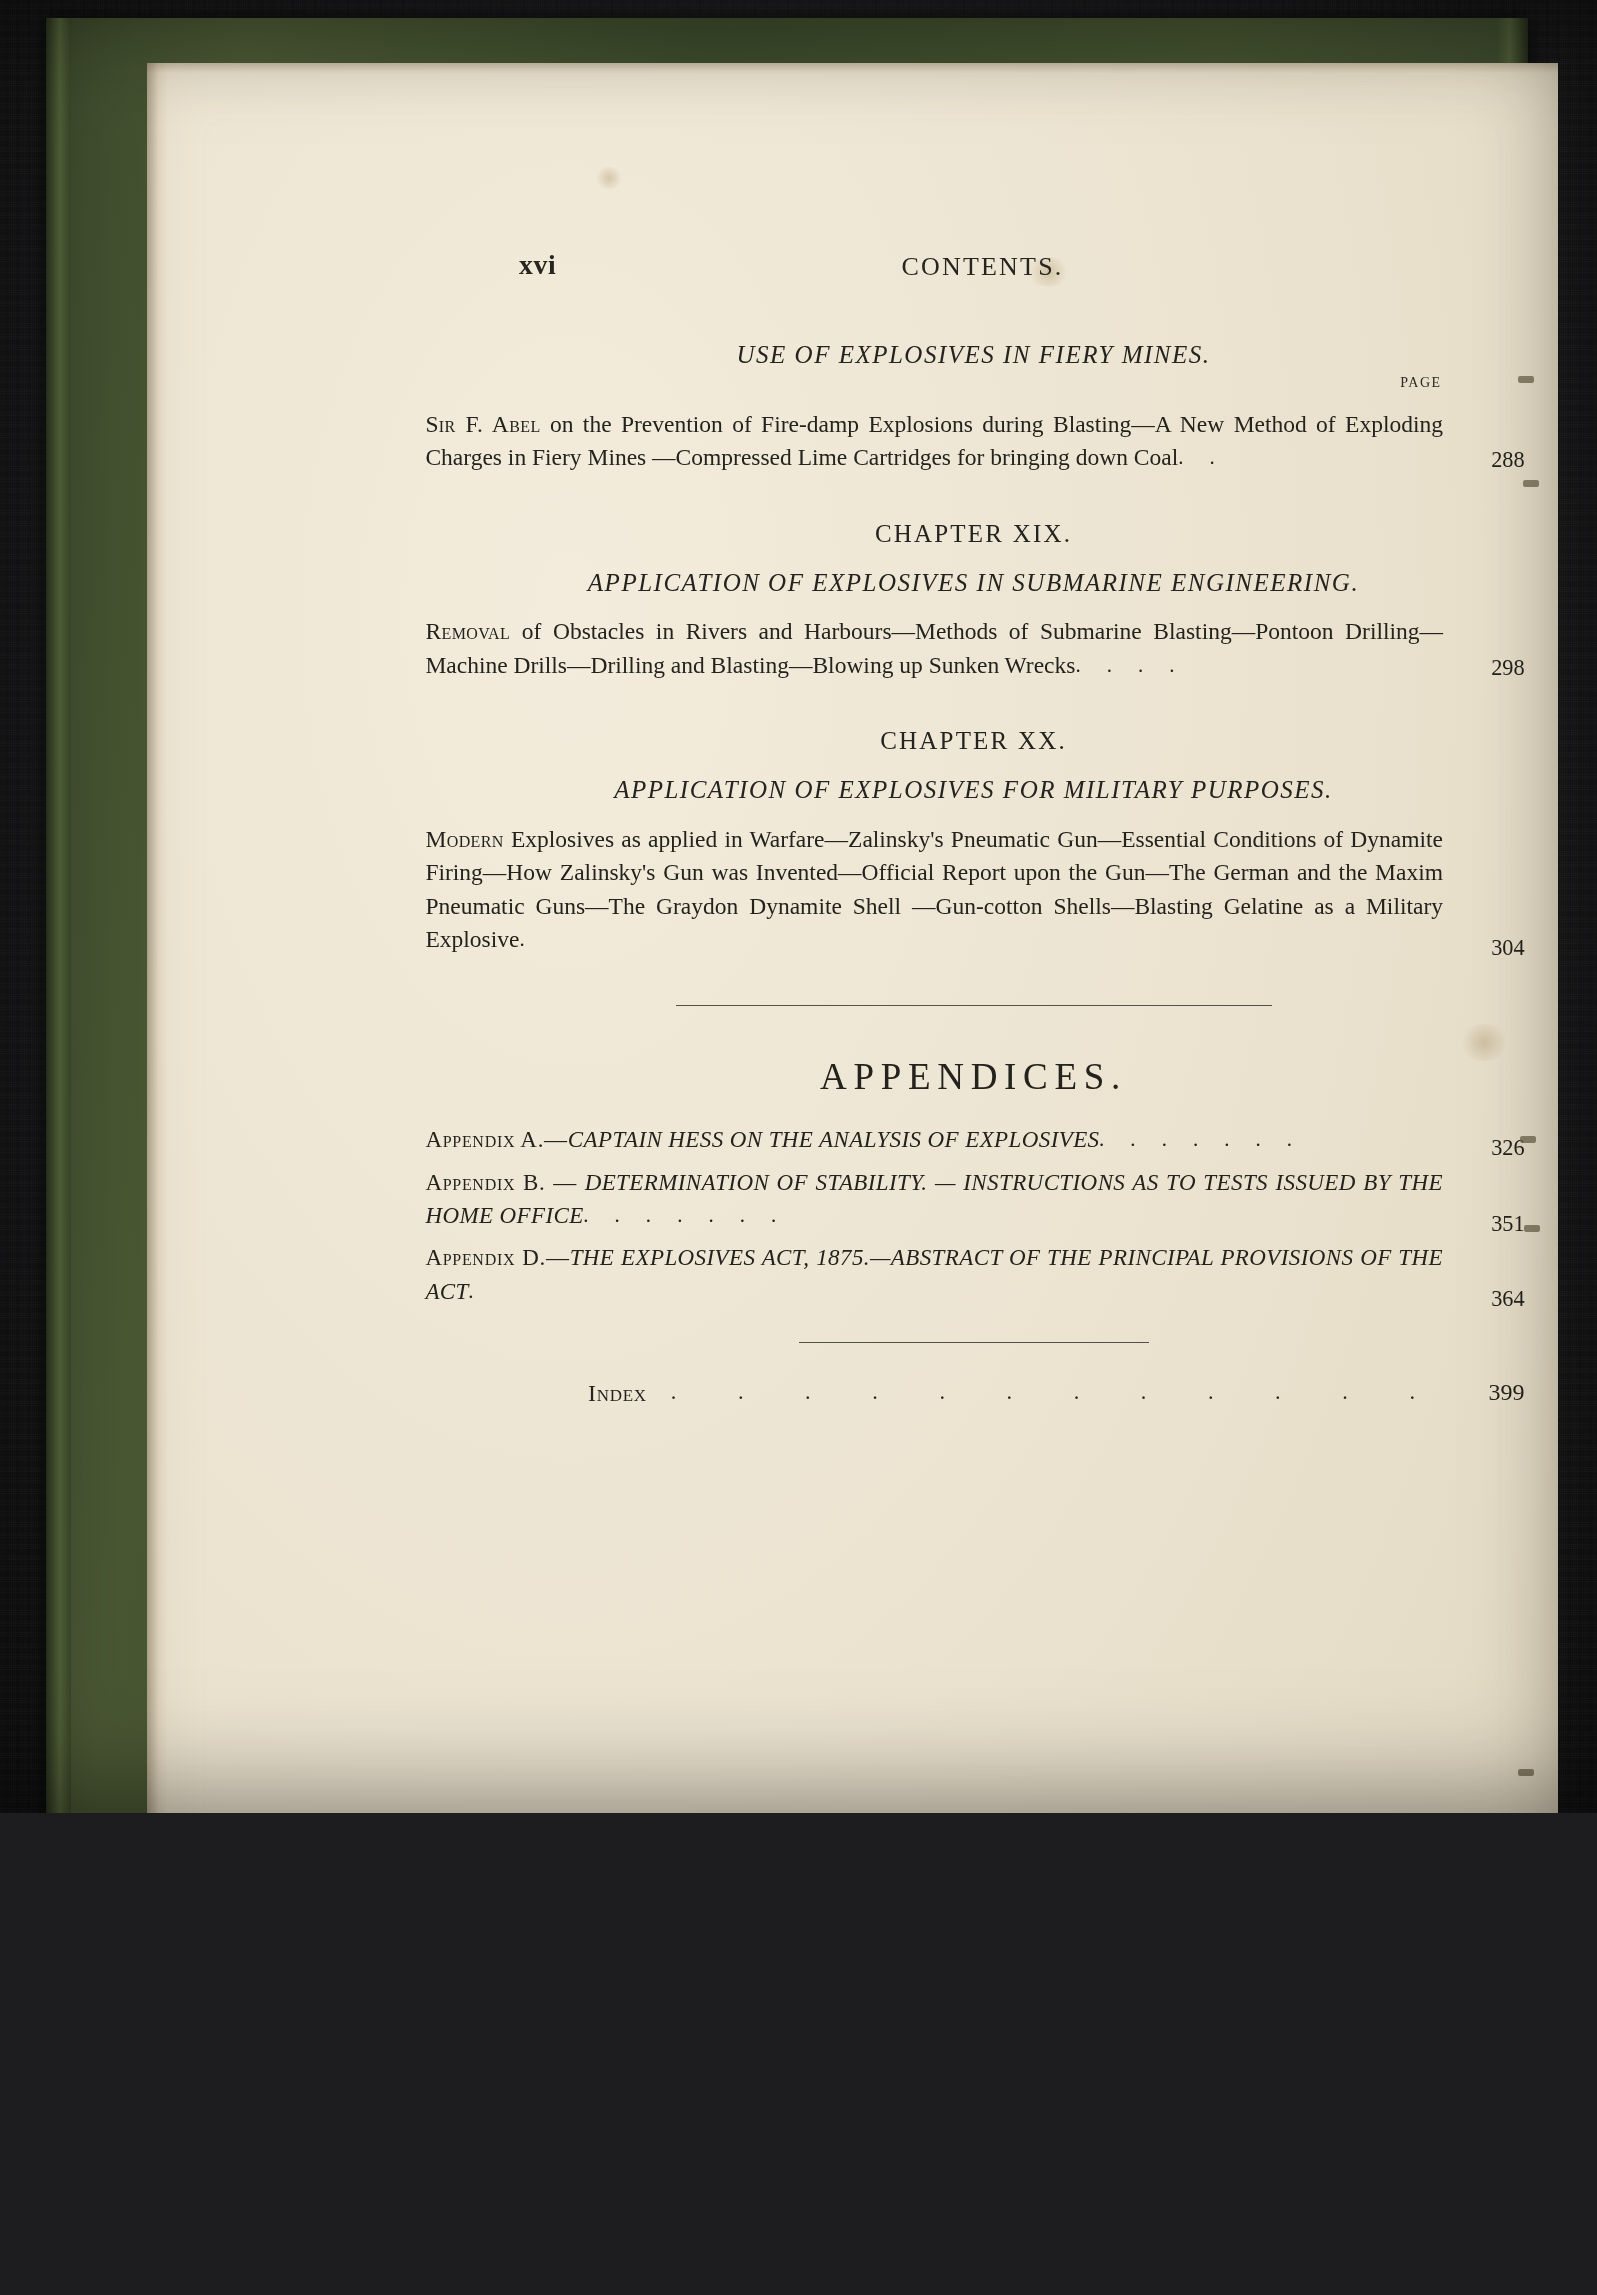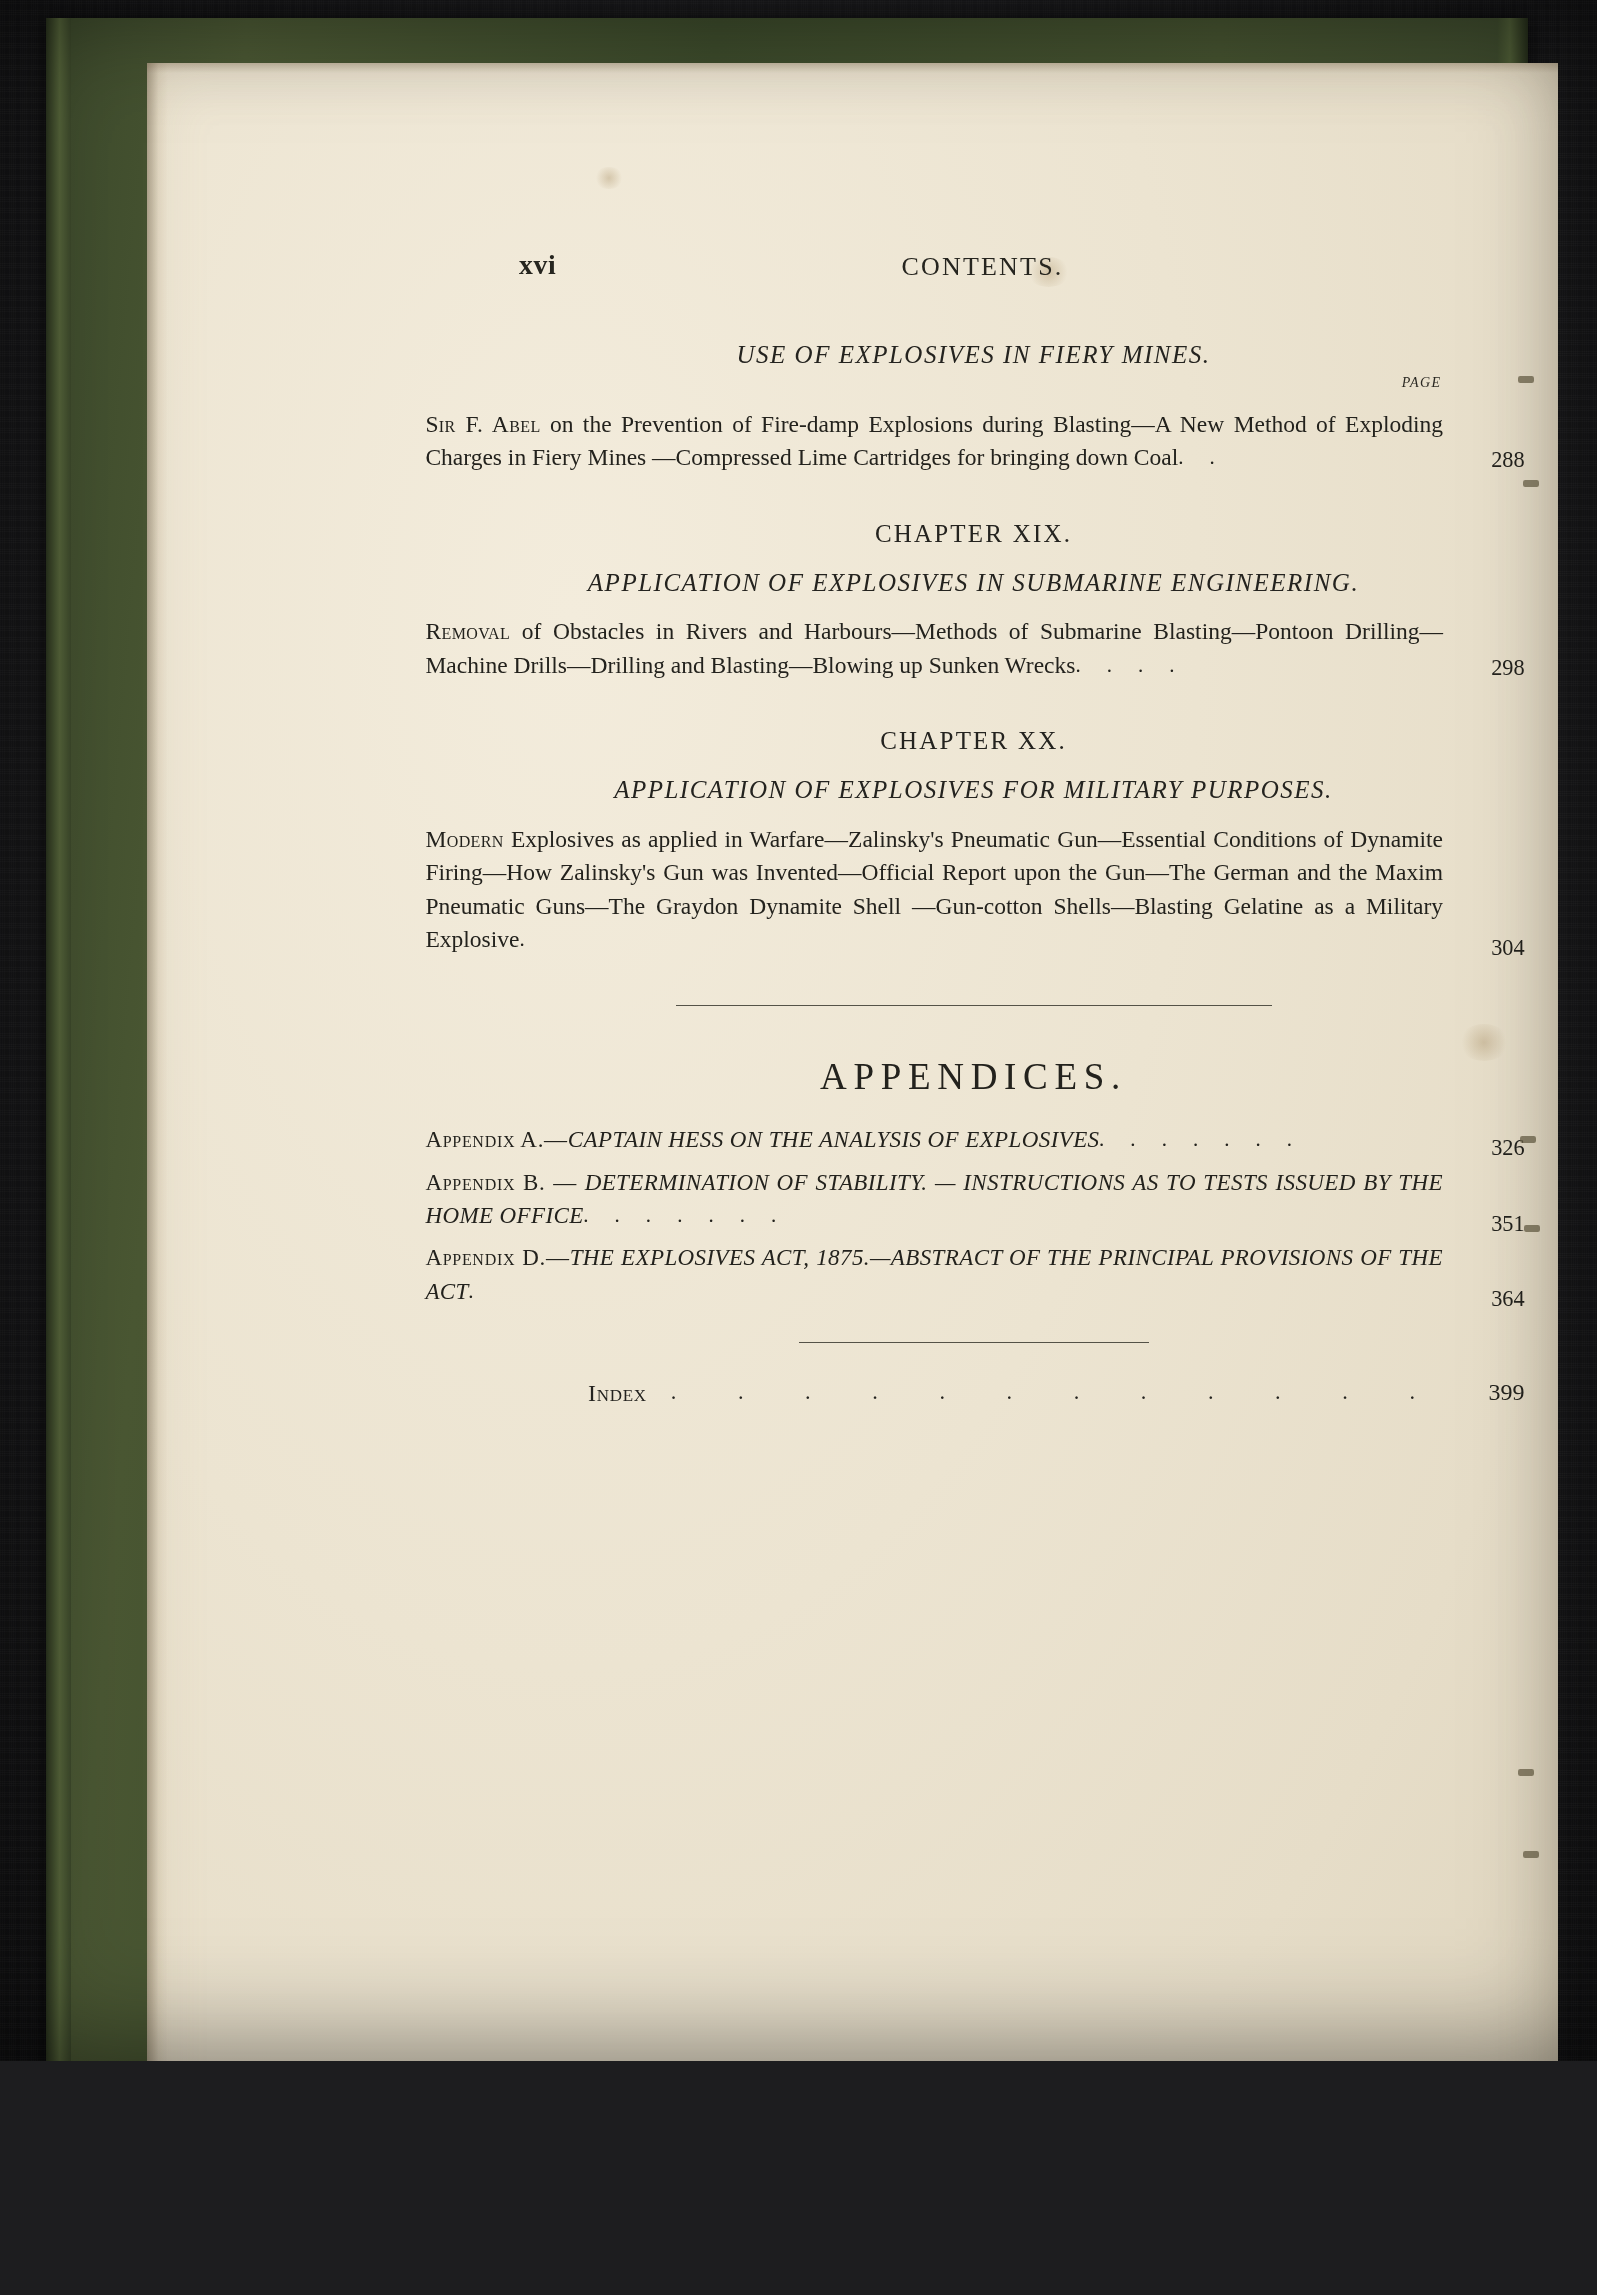--- a/index.html
+++ b/index.html
@@ -3,21 +3,21 @@
 <meta charset="utf-8">
 <style>
   html, body {
     margin: 0;
     padding: 0;
     background: #1d1d1f;
   }
   #page {
     position: relative;
     width: 1598px;
-    height: 2061px;
+    height: 1813px;
     overflow: hidden;
     background: #3b82f6;
     font-family: "Liberation Serif", serif;
   }
   
   .cloth {
     position: absolute;
     inset: 0;
     background:
       repeating-linear-gradient(0deg, rgba(255,255,255,0.022) 0px, rgba(255,255,255,0.022) 0.7px, rgba(0,0,0,0) 0.7px, rgba(0,0,0,0) 2.2px),
@@ -146,21 +146,20 @@
     line-height: 1.28;
     color: #24231f;
     margin-bottom: 7.4px;
   }
   .page-col-label {
     position: absolute;
     right: 13.4px;
     font-size: 14px;
     letter-spacing: 1.5px;
     color: #2a2822;
-    font-style: italic;
   }
   .entry {
     position: relative;
     margin-top: 16.4px;
     padding-left: 10.4px;
     padding-right: 89px;
   }
   .entry-text {
     font-size: 23.5px;
     line-height: 1.42;

